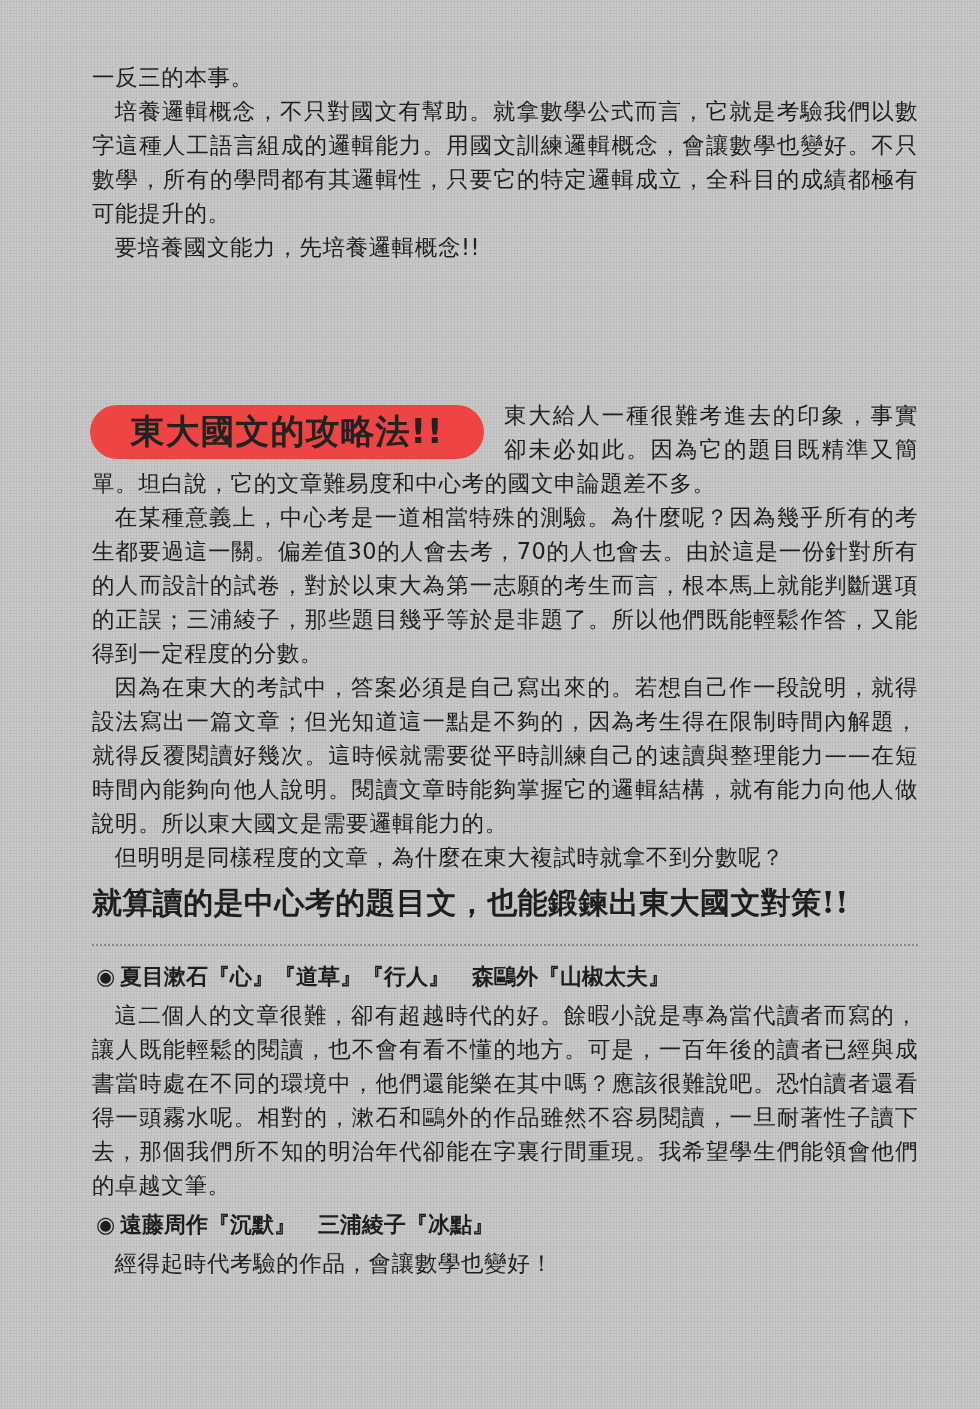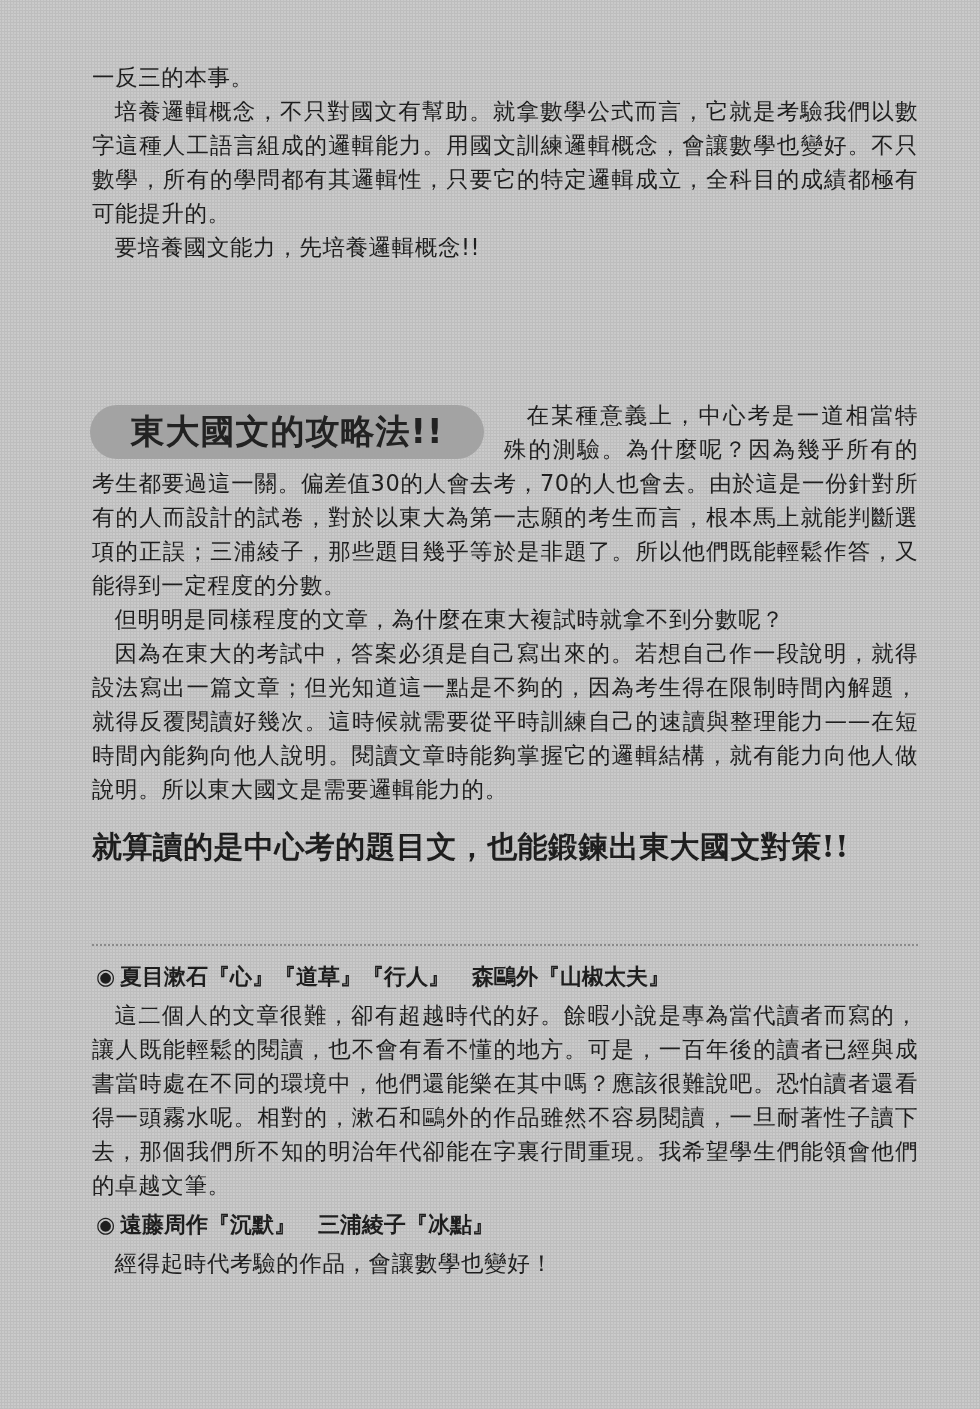--- a/index.html
+++ b/index.html
@@ -17,29 +17,29 @@
   }
   .page { position:absolute; left:92px; top:60px; width:826px; }
   .p {
     font-size:22.5px; line-height:34px; letter-spacing:0.6px;
     margin:0; text-align:justify; text-align-last:left;
   }
   .indent { text-indent:1em; }
   .block1 { position:absolute; left:0; top:0; width:826px; }
   .pill {
     position:absolute; left:-2px; top:345px; width:394px; height:54px;
-    background:#a3a3a3; border-radius:27px;
+    background:#ef4444; border-radius:27px;
     display:flex; align-items:center; justify-content:center;
   }
   .pill span { font-size:34px; font-weight:bold; color:#222; letter-spacing:1px; }
   .sec2 { position:absolute; left:0; top:338px; width:826px; }
   .float-slot { float:left; width:412px; height:68px; }
   .big {
     font-family:"DejaVu Serif", serif; font-weight:bold;
-    font-size:30px; line-height:46px; margin:18px 0 0 0; letter-spacing:0.4px; white-space:nowrap;
+    font-size:30px; line-height:46px; margin:6px 0 0 0; letter-spacing:0.4px; white-space:nowrap;
   }
   .divider {
     position:absolute; left:0; top:884px; width:826px; height:0;
     border-top:2px dotted #8a8a8a;
   }
   .rec { position:absolute; left:0; top:894px; width:826px; }
   .rec-title { font-size:22px; font-weight:bold; line-height:34px; margin:0; }
   .serif-line { font-family:"DejaVu Serif", serif; font-weight:bold; font-size:22px; line-height:36px; margin:4px; white-space:nowrap; }
   .bullet { display:inline-block; width:24px; }
 </style>
@@ -53,23 +53,24 @@
     <p class="p indent">培養邏輯概念，不只對國文有幫助。就拿數學公式而言，它就是考驗我們以數字這種人工語言組成的邏輯能力。用國文訓練邏輯概念，會讓數學也變好。不只數學，所有的學問都有其邏輯性，只要它的特定邏輯成立，全科目的成績都極有可能提升的。</p>
     <p class="p indent">要培養國文能力，先培養邏輯概念!!</p>
   </div>
 
   <div class="pill">
     <span>東大國文的攻略法!!</span>
   </div>
 
   <div class="sec2">
     <div class="float-slot"></div>
+    <p class="p">東大給人一種很難考進去的印象，事實卻未必如此。因為它的題目既精準又簡單。坦白說，它的文章難易度和中心考的國文申論題差不多。</p>
     <p class="p indent">在某種意義上，中心考是一道相當特殊的測驗。為什麼呢？因為幾乎所有的考生都要過這一關。偏差值30的人會去考，70的人也會去。由於這是一份針對所有的人而設計的試卷，對於以東大為第一志願的考生而言，根本馬上就能判斷選項的正誤；三浦綾子，那些題目幾乎等於是非題了。所以他們既能輕鬆作答，又能得到一定程度的分數。</p>
+    <p class="p indent">因為在東大的考試中，答案必須是自己寫出來的。若想自己作一段說明，就得設法寫出一篇文章；但光知道這一點是不夠的，因為考生得在限制時間內解題，就得反覆閱讀好幾次。這時候就需要從平時訓練自己的速讀與整理能力——在短時間內能夠向他人說明。閱讀文章時能夠掌握它的邏輯結構，就有能力向他人做說明。所以東大國文是需要邏輯能力的。</p>
     <p class="p indent">但明明是同樣程度的文章，為什麼在東大複試時就拿不到分數呢？</p>
-    <p class="p indent">因為在東大的考試中，答案必須是自己寫出來的。若想自己作一段說明，就得設法寫出一篇文章；但光知道這一點是不夠的，因為考生得在限制時間內解題，就得反覆閱讀好幾次。這時候就需要從平時訓練自己的速讀與整理能力——在短時間內能夠向他人說明。閱讀文章時能夠掌握它的邏輯結構，就有能力向他人做說明。所以東大國文是需要邏輯能力的。</p>
     <p class="big">就算讀的是中心考的題目文，也能鍛鍊出東大國文對策!!</p>
   </div>
 
   <div class="divider"></div>
 
   <div class="rec">
     <p class="serif-line"><span class="bullet">◉</span><span>夏目漱石『心』『道草』『行人』　森鷗外『山椒太夫』</span></p>
     <p class="p indent">這二個人的文章很難，卻有超越時代的好。餘暇小說是專為當代讀者而寫的，讓人既能輕鬆的閱讀，也不會有看不懂的地方。可是，一百年後的讀者已經與成書當時處在不同的環境中，他們還能樂在其中嗎？應該很難說吧。恐怕讀者還看得一頭霧水呢。相對的，漱石和鷗外的作品雖然不容易閱讀，一旦耐著性子讀下去，那個我們所不知的明治年代卻能在字裏行間重現。我希望學生們能領會他們的卓越文筆。</p>
     <p class="serif-line"><span class="bullet">◉</span><span>遠藤周作『沉默』　三浦綾子『冰點』</span></p>
     <p class="p indent">經得起時代考驗的作品，會讓數學也變好！</p>

